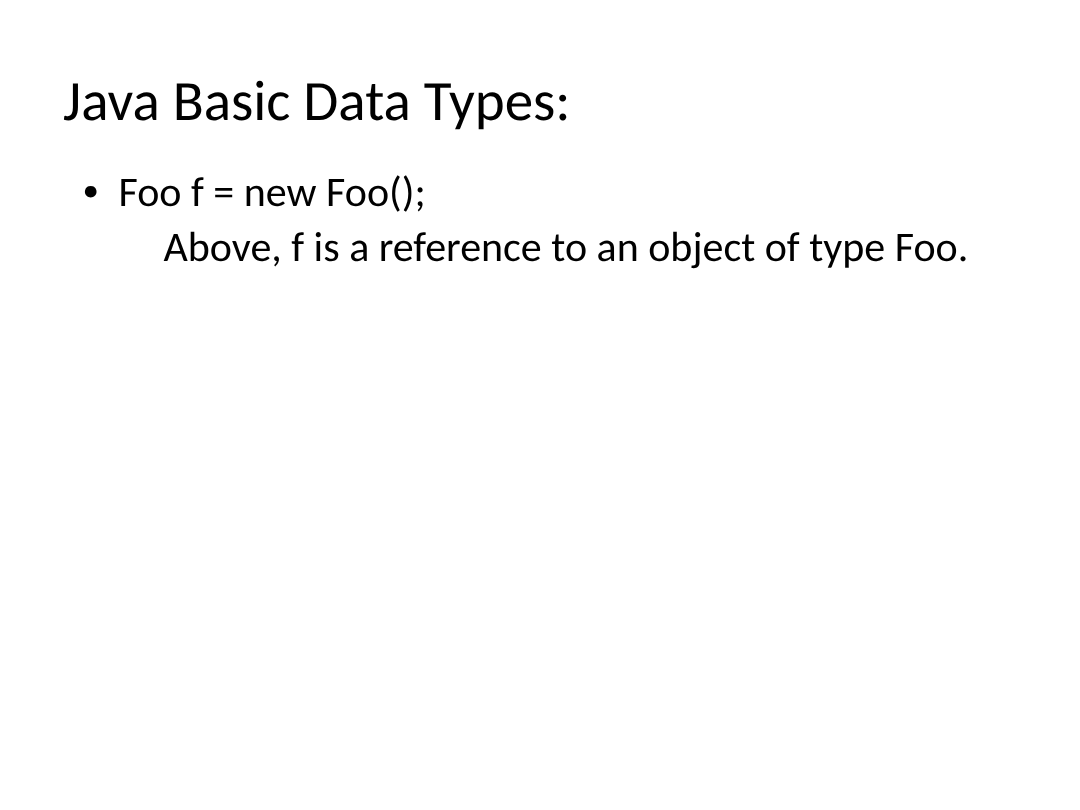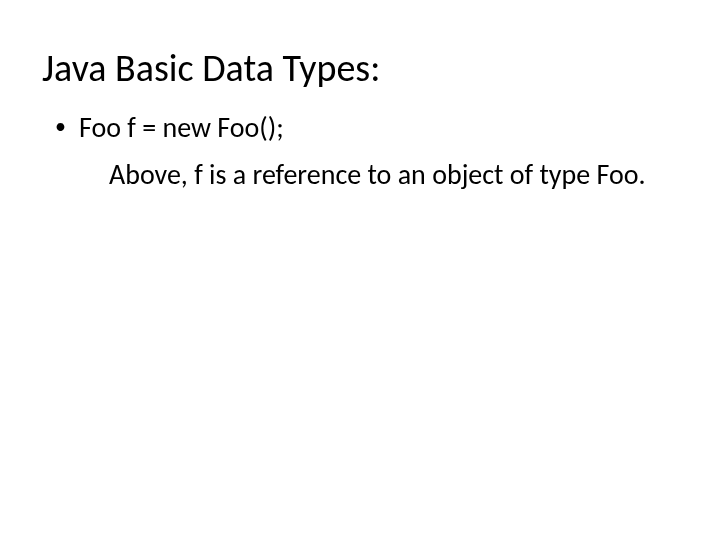--- a/index.html
+++ b/index.html
@@ -44,21 +44,21 @@
     width: 24px;
     font-size: 22px;
     line-height: 34px;
     text-align: left;
   }
   .bullet-text {
     flex: 1 1 auto;
   }
   .indent {
     margin-left: 54px;
-    margin-top: 12px;
+    margin-top: 2px;
   }
 </style>
 </head>
 <body>
 
 <div class="slide">
 
   <div class="title">Java Basic Data Types:</div>
 
   <div class="body">

